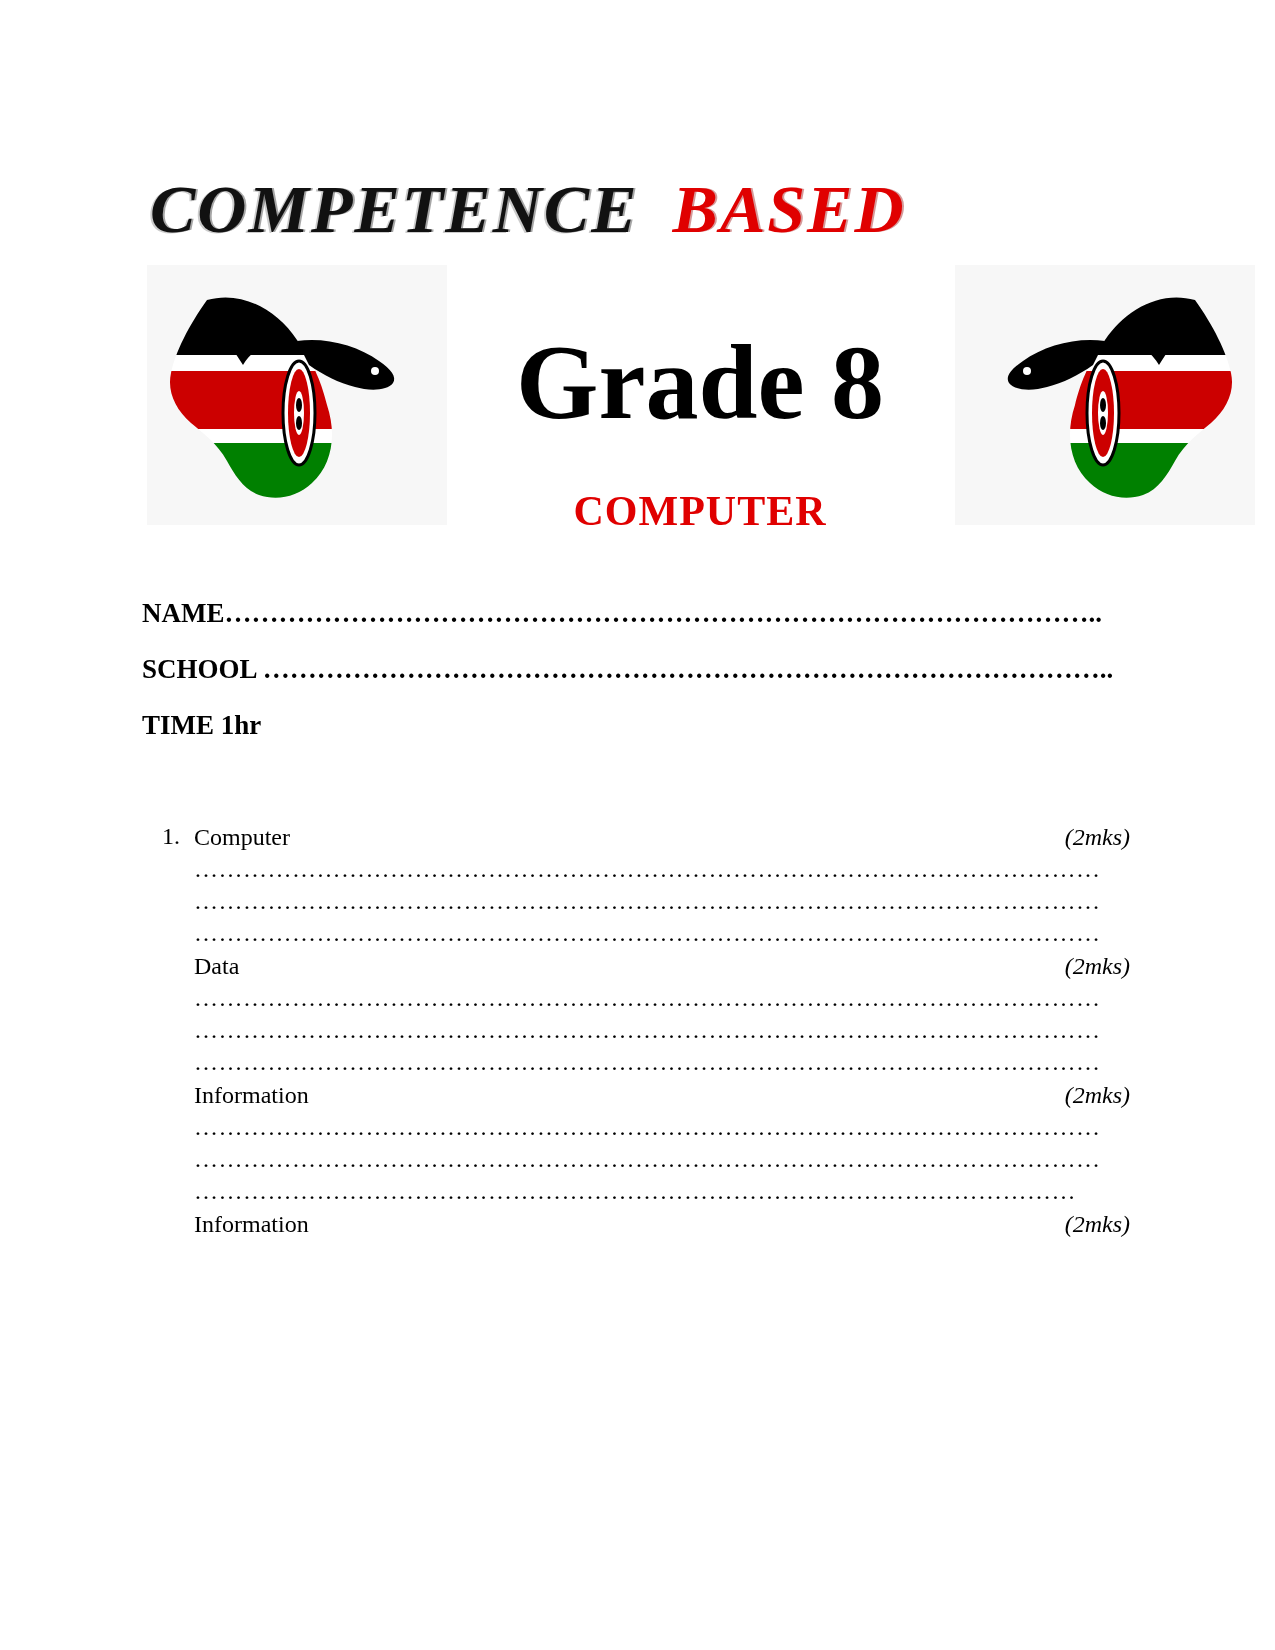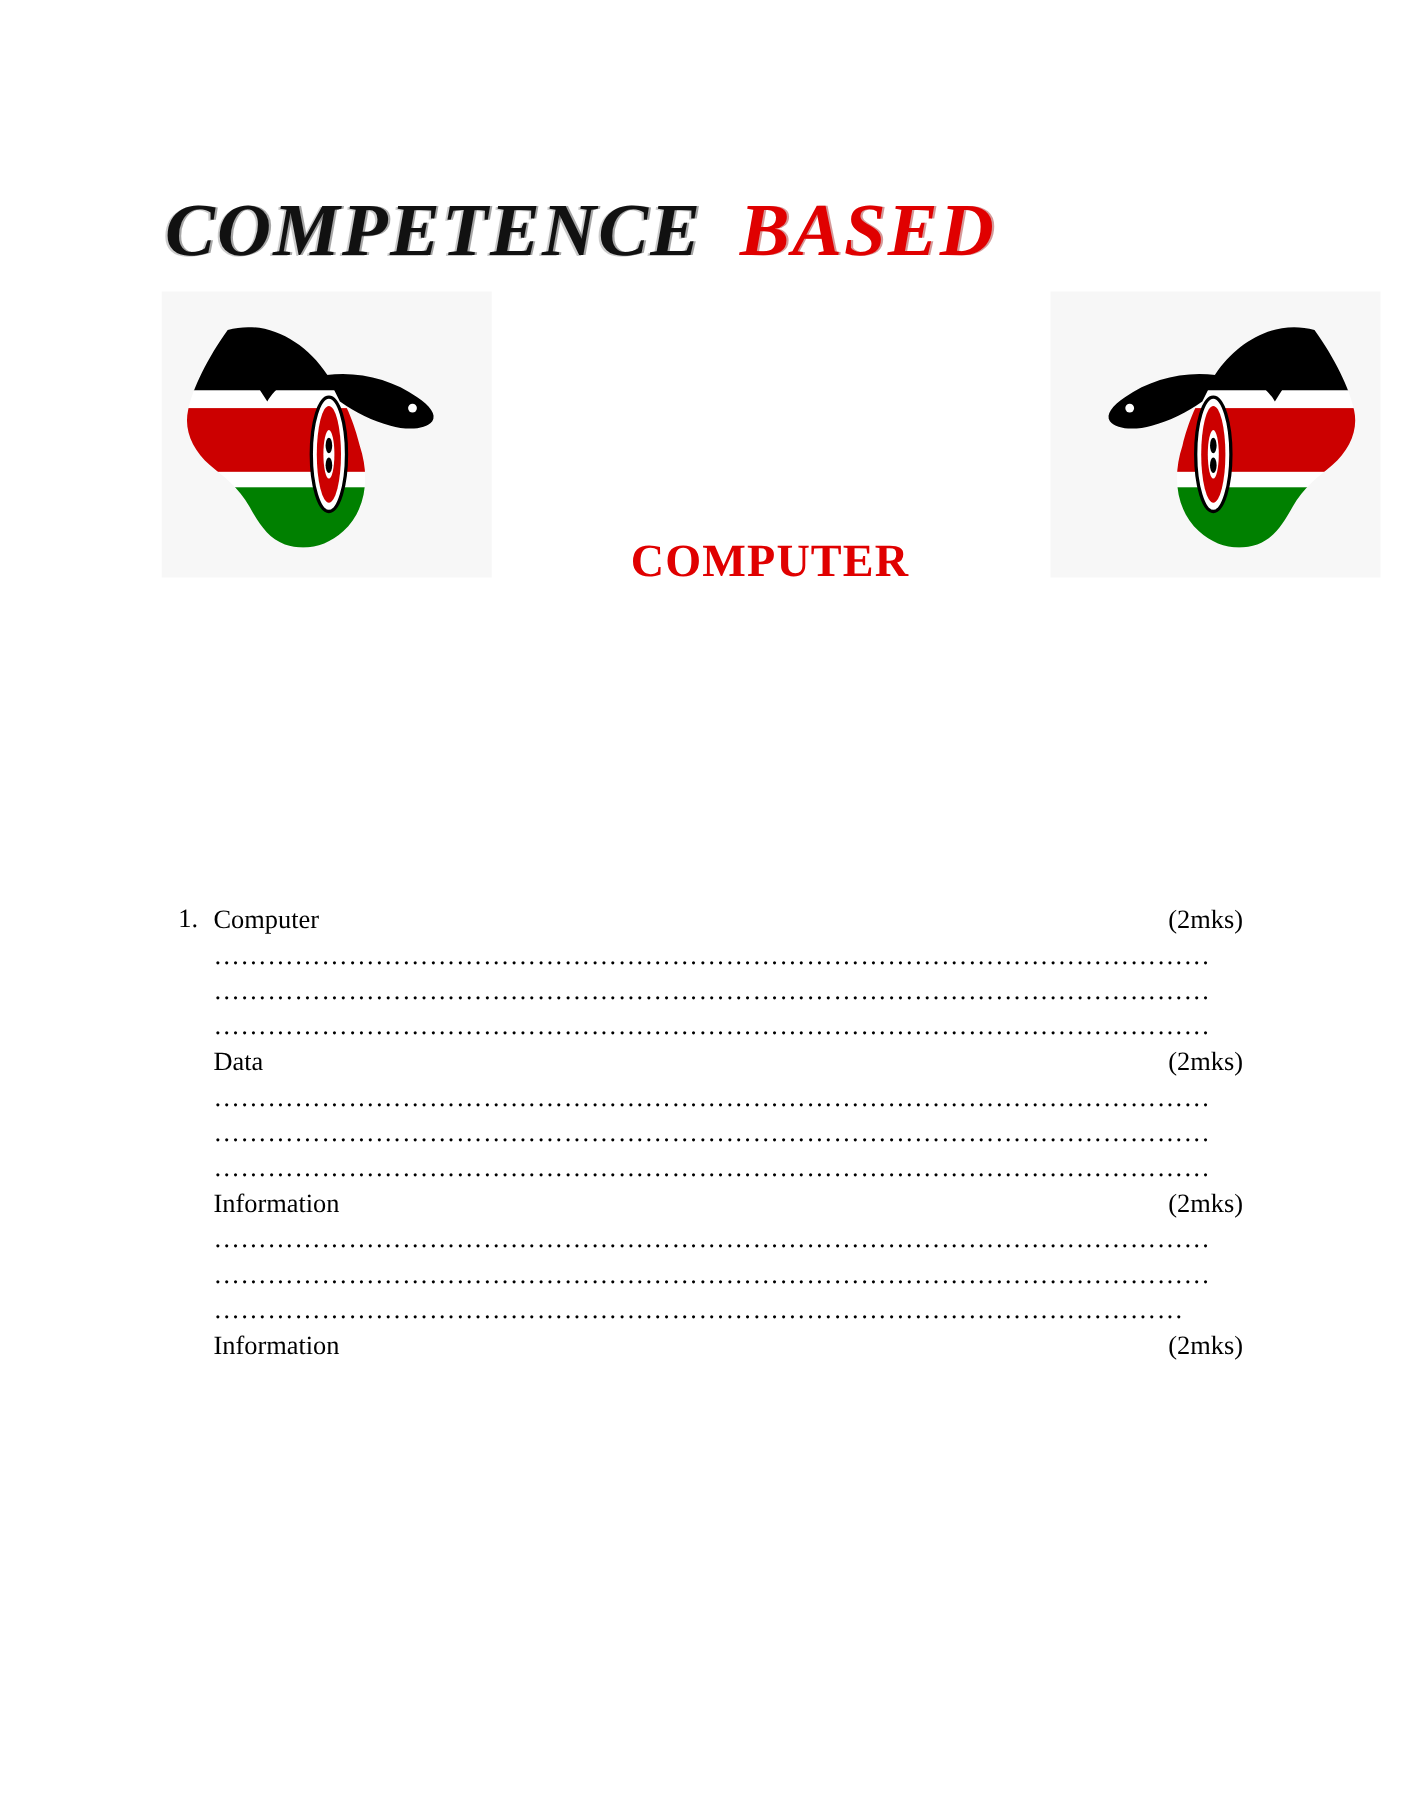--- a/index.html
+++ b/index.html
@@ -153,21 +153,21 @@
   }
   .term-row {
     display: flex;
     justify-content: space-between;
     align-items: baseline;
     font-size: 24px;
     line-height: 32px;
     margin-top: 1px;
   }
   .term-label { white-space: nowrap; }
-  .term-marks { white-space: nowrap; padding-right: 2px; }
+  .term-marks { white-space: nowrap; padding-right: 2px; font-style: italic; }
   .dots {
     font-size: 24px;
     line-height: 32px;
     letter-spacing: 0.5px;
     overflow: hidden;
     white-space: nowrap;
     height: 32px;
   }
   .dots.short { width: 96%; }
 </style>
@@ -238,23 +238,29 @@
                  C60 126 78 126 92 122 C108 118 124 110 138 100 Z" fill="#000000"></path>
         <circle cx="72" cy="106" r="4" fill="#ffffff"></circle>
         <ellipse cx="148" cy="148" rx="16" ry="52" fill="#ffffff" stroke="#000000" stroke-width="3"></ellipse>
         <ellipse cx="148" cy="148" rx="11" ry="44" fill="#cc0000"></ellipse>
         <ellipse cx="148" cy="148" rx="5" ry="22" fill="#ffffff"></ellipse>
         <ellipse cx="148" cy="140" rx="3" ry="7" fill="#000000"></ellipse>
         <ellipse cx="148" cy="158" rx="3" ry="7" fill="#000000"></ellipse>
       </svg>
     </div>
 
+    <div class="grade-title">Grade 8</div>
     <div class="subject-title">COMPUTER</div>
   </div>
 
+  <div class="idblock">
+    <div class="idline">NAME……………………………………………………………………………………..</div>
+    <div class="idline">SCHOOL …………………………………………………………………………………..</div>
+    <div class="idline">TIME 1hr</div>
+  </div>
 
   <div class="qblock">
     <div class="q-row">
       <div class="q-num">1.</div>
       <div class="q-body">
 
         <div>
           <div class="term-row">
             <span class="term-label">Computer</span>
             <span class="term-marks">(2mks)</span>

